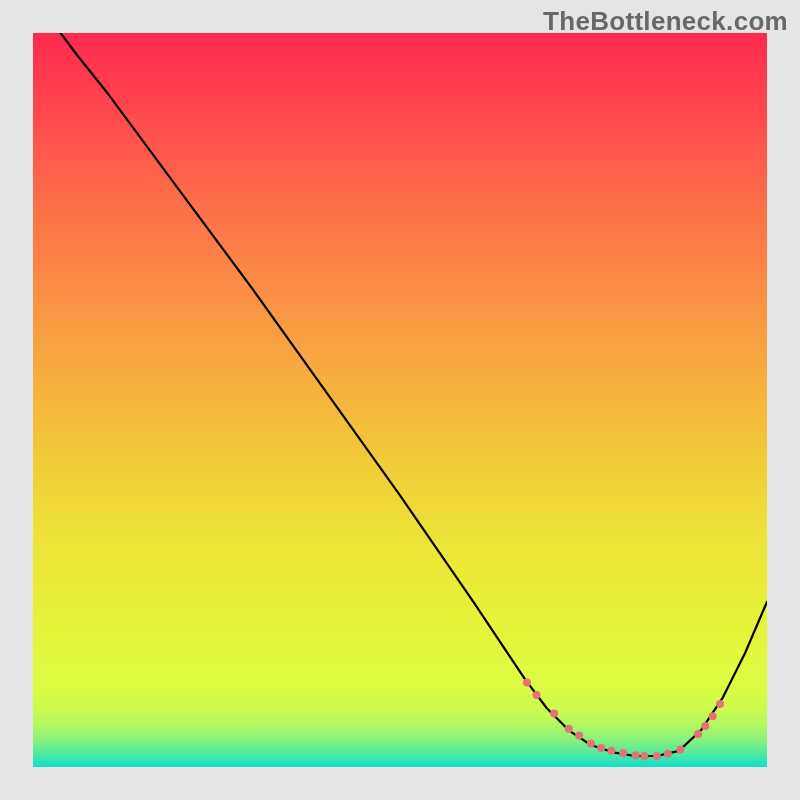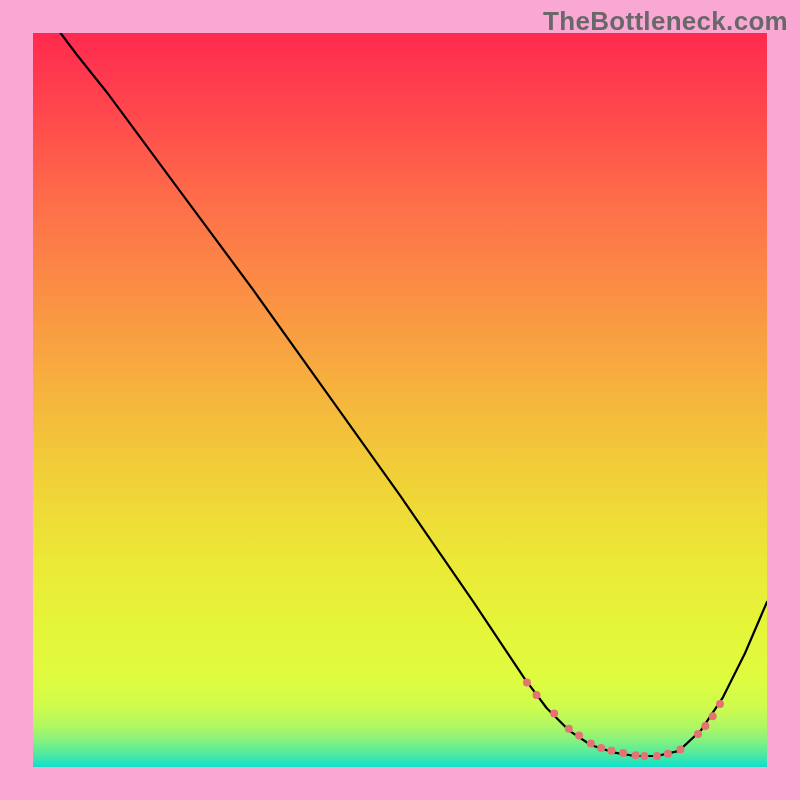--- a/index.html
+++ b/index.html
@@ -1,17 +1,17 @@
 <!DOCTYPE html>
 <html><head>
 <meta charset="utf-8">
 <style>
   * { margin: 0; padding: 0; box-sizing: border-box; }
   html, body { width: 800px; height: 800px; overflow: hidden; background: #000; font-family: Arial, Helvetica, sans-serif; }
-  .frame { position: relative; width: 800px; height: 800px; background: #f9a8d4; }
+  .frame { position: relative; width: 800px; height: 800px; background: #e5e5e5; }
   .plot { position: absolute; left: 33px; top: 33px; width: 734px; height: 734px; }
   .watermark { position: absolute; top: 6px; right: 12px; color: #686868; font-size: 26px; font-weight: 600; letter-spacing: 0.3px; }
 </style>
 </head>
 <body>
 <div class="frame">
 
   <div class="watermark">TheBottleneck.com</div>
 
   <svg class="plot" viewBox="0 0 734 734" preserveAspectRatio="none">

